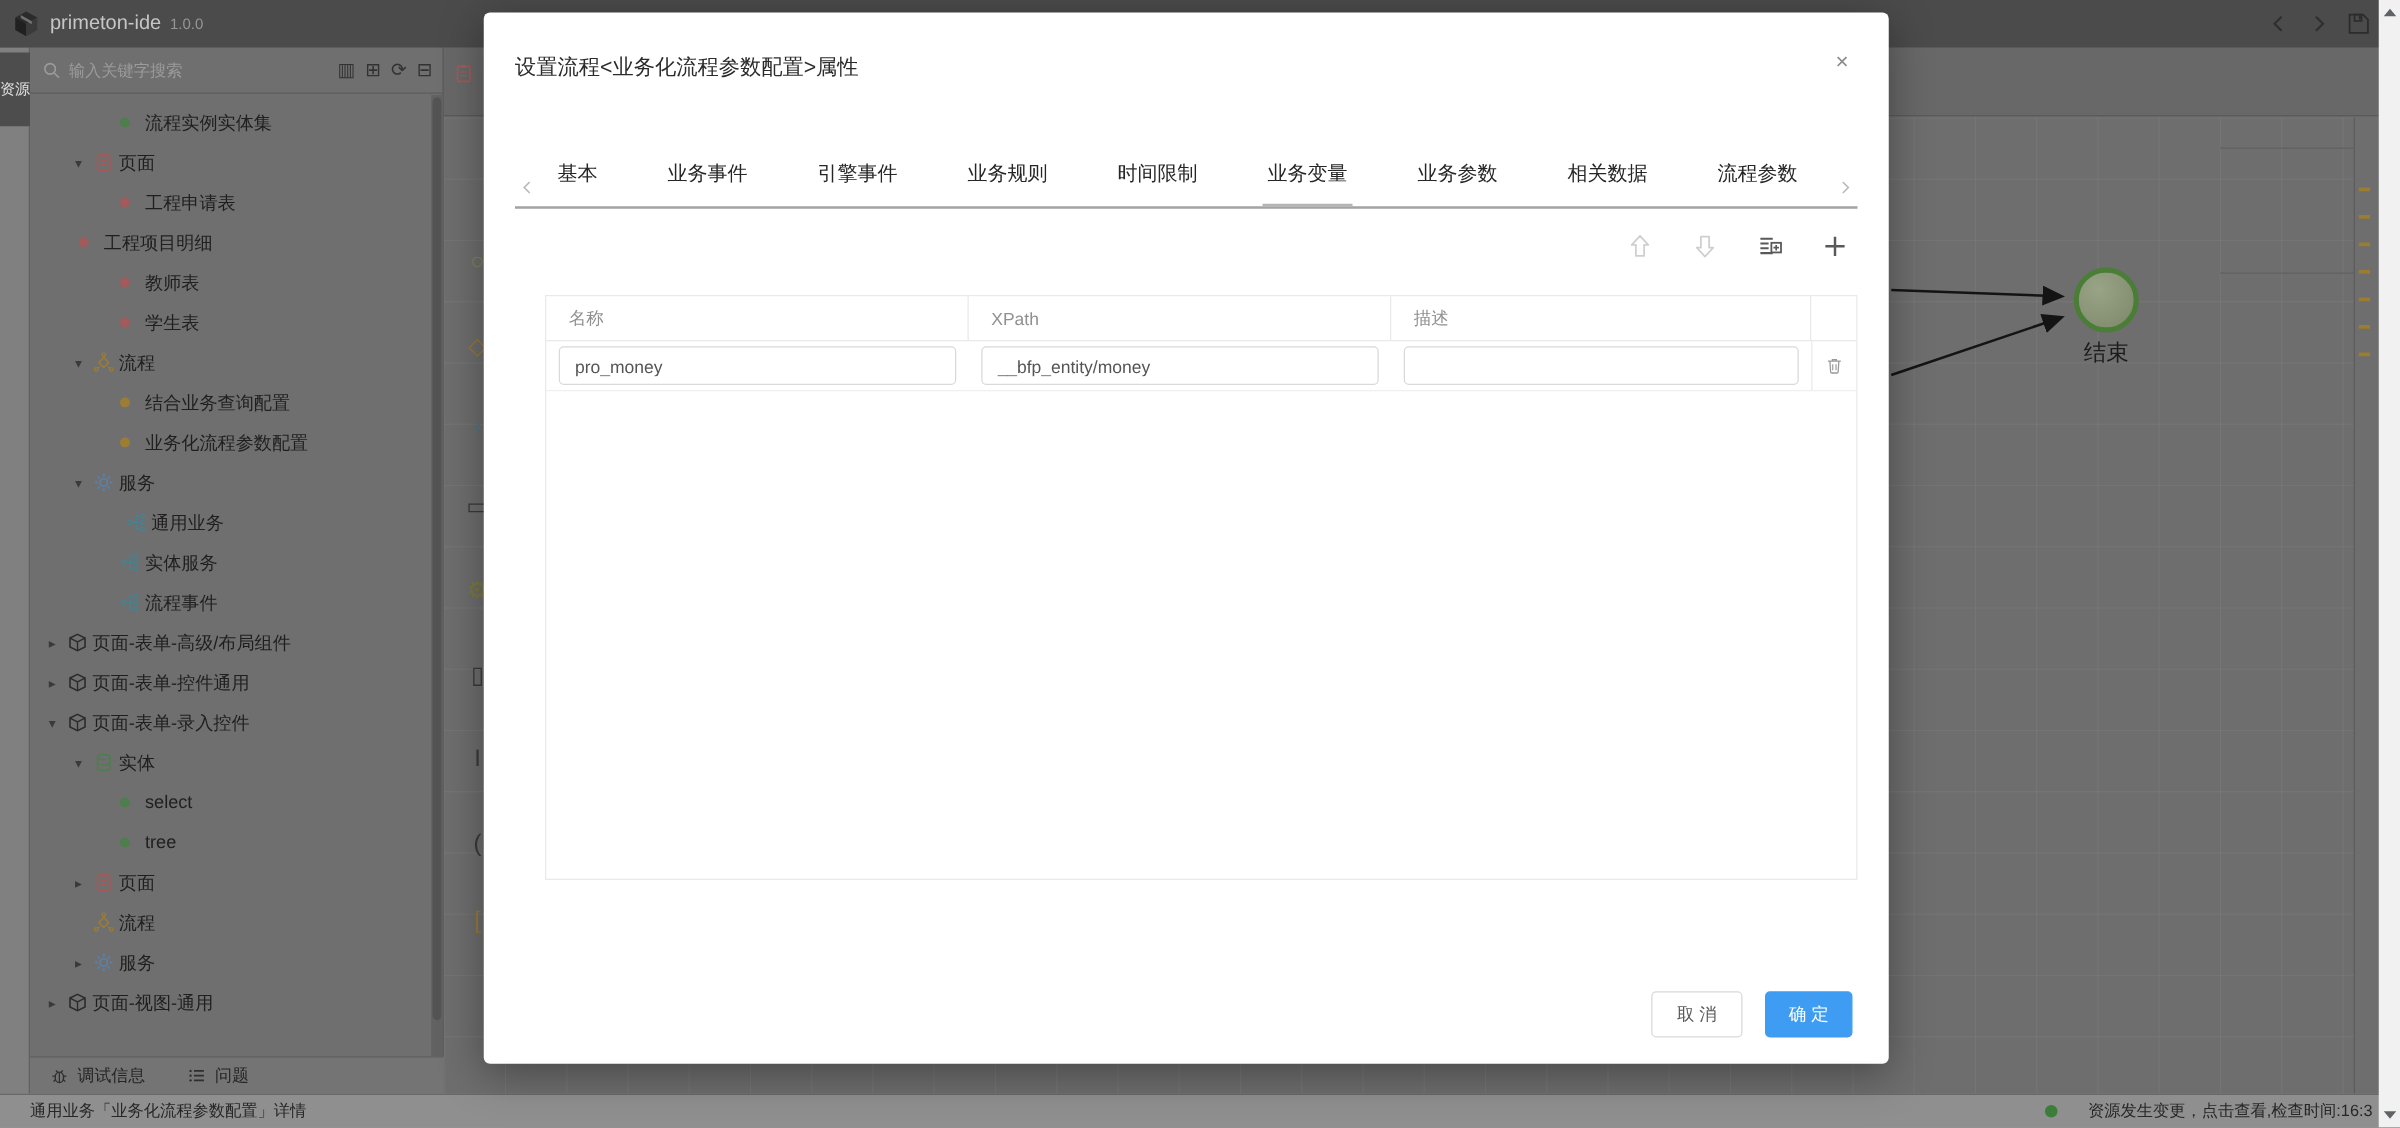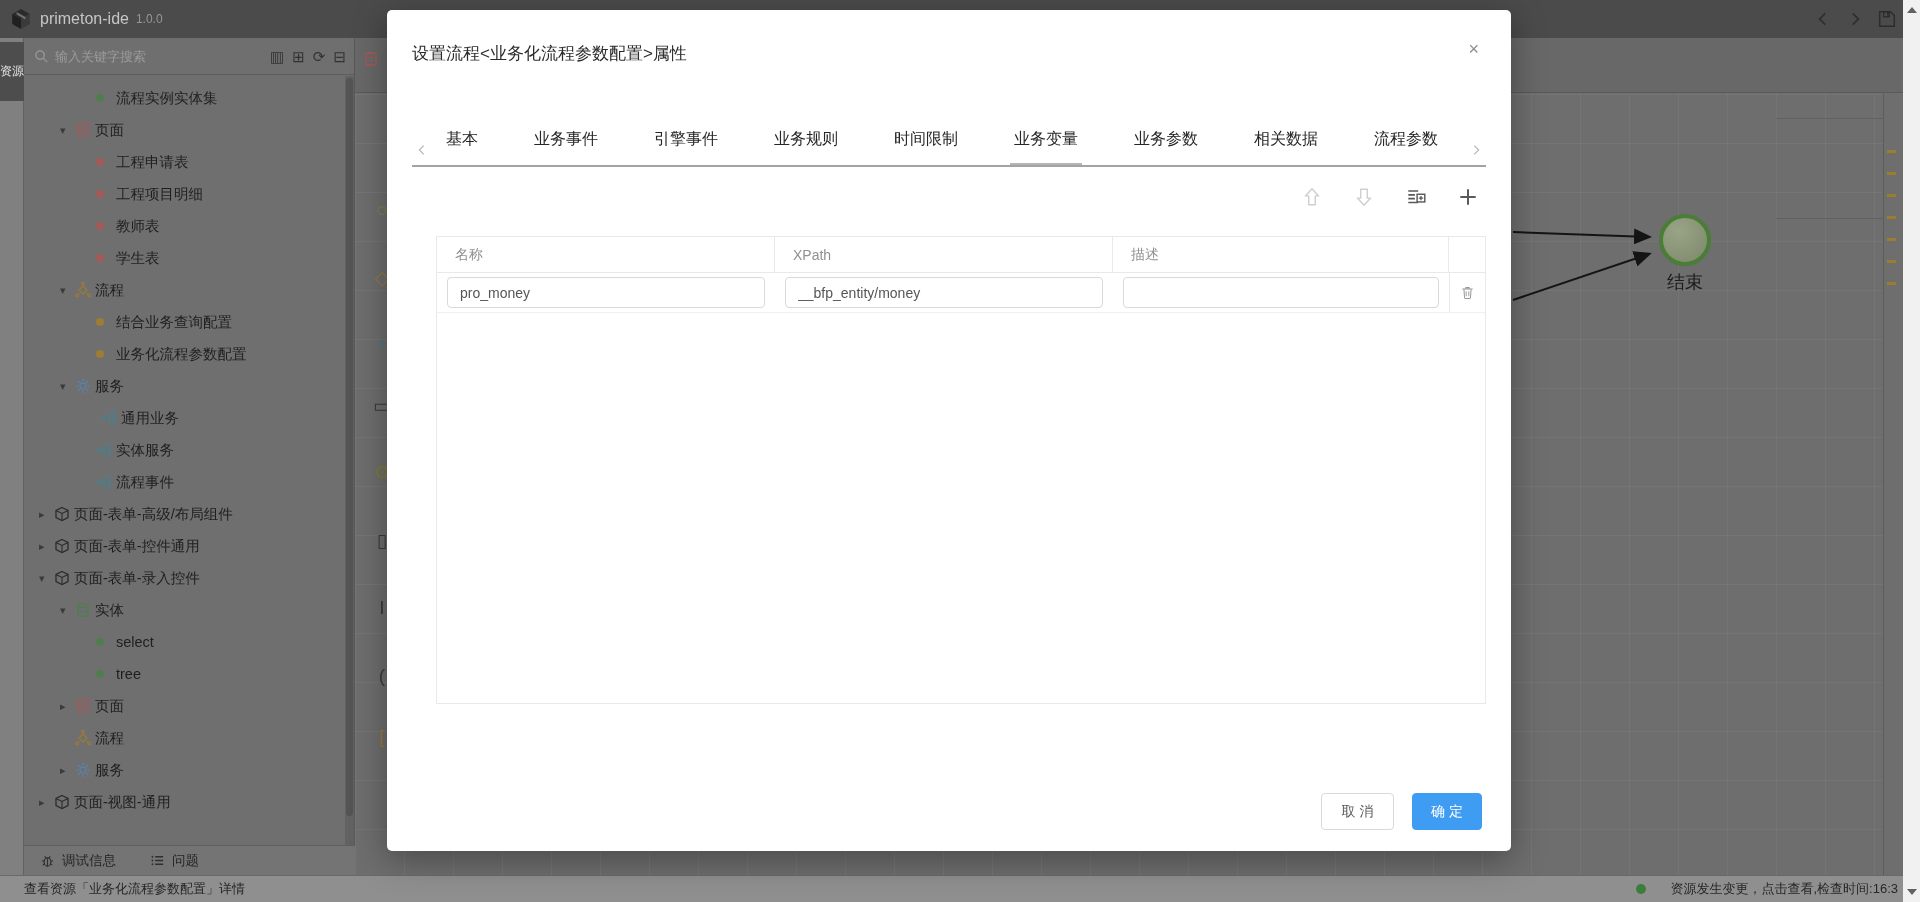--- a/index.html
+++ b/index.html
@@ -189,21 +189,21 @@
           </span>
           <span class="tl">页面</span>
         </div>
         <div class="tree-item" style="padding-left: 57px;">
           <span class="tw"></span>
           <span class="ti">
             <span class="dot" style="background:#a25a5a"></span>
           </span>
           <span class="tl">工程申请表</span>
         </div>
-        <div class="tree-item" style="padding-left: 57px;">
+        <div class="tree-item" style="padding-left: 24px;">
           <span class="tw"></span>
           <span class="ti">
             <span class="dot" style="background:#a25a5a"></span>
           </span>
           <span class="tl">工程项目明细</span>
         </div>
         <div class="tree-item" style="padding-left: 57px;">
           <span class="tw"></span>
           <span class="ti">
             <span class="dot" style="background:#a25a5a"></span>
@@ -475,21 +475,21 @@
         <path d="M5.5 4 H14 M5.5 8 H14 M5.5 12 H14" stroke="#2e2e2e" stroke-width="1.5"></path>
         <circle cx="2.6" cy="4" r="1" fill="#2e2e2e"></circle>
           <circle cx="2.6" cy="8" r="1" fill="#2e2e2e"></circle>
           <circle cx="2.6" cy="12" r="1" fill="#2e2e2e"></circle>
         </svg>
       <span>问题</span>
     </span>
   </div>
 
   <div class="statusbar">
-    <span>查看资源「业务化流程参数配置」详情</span>
+    <span>通用业务「业务化流程参数配置」详情</span>
     <span class="status-right">
       <span class="status-dot"></span>
       <span>资源发生变更，点击查看,检查时间:16:3</span>
     </span>
   </div>
 
   <div class="vscroll">
     <div class="vs-up"></div>
     <div class="vs-down"></div>
   </div>

